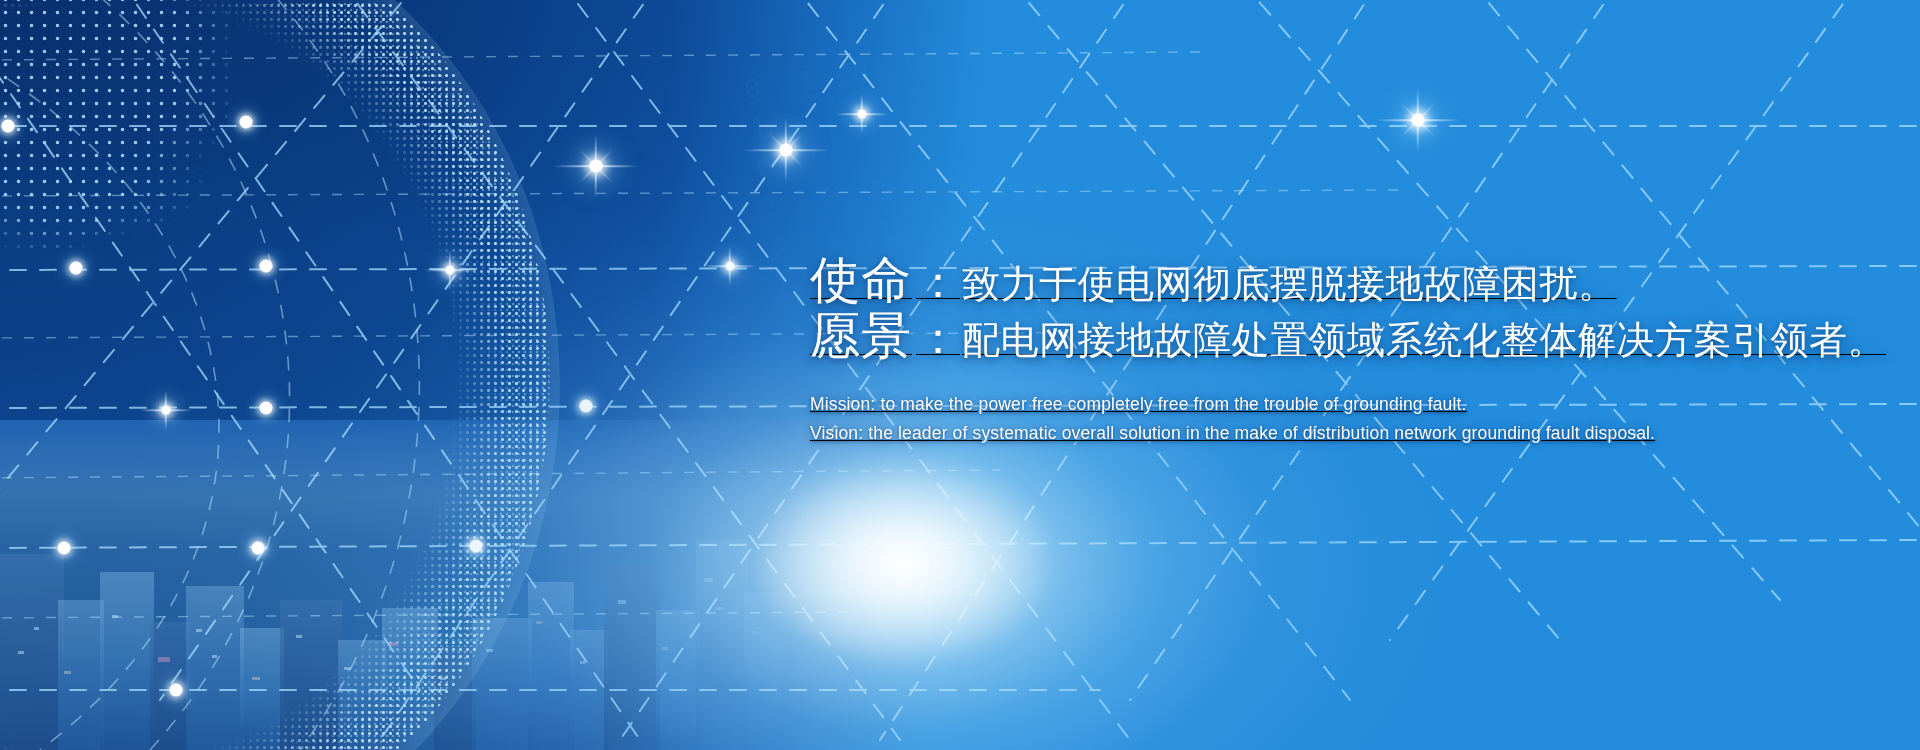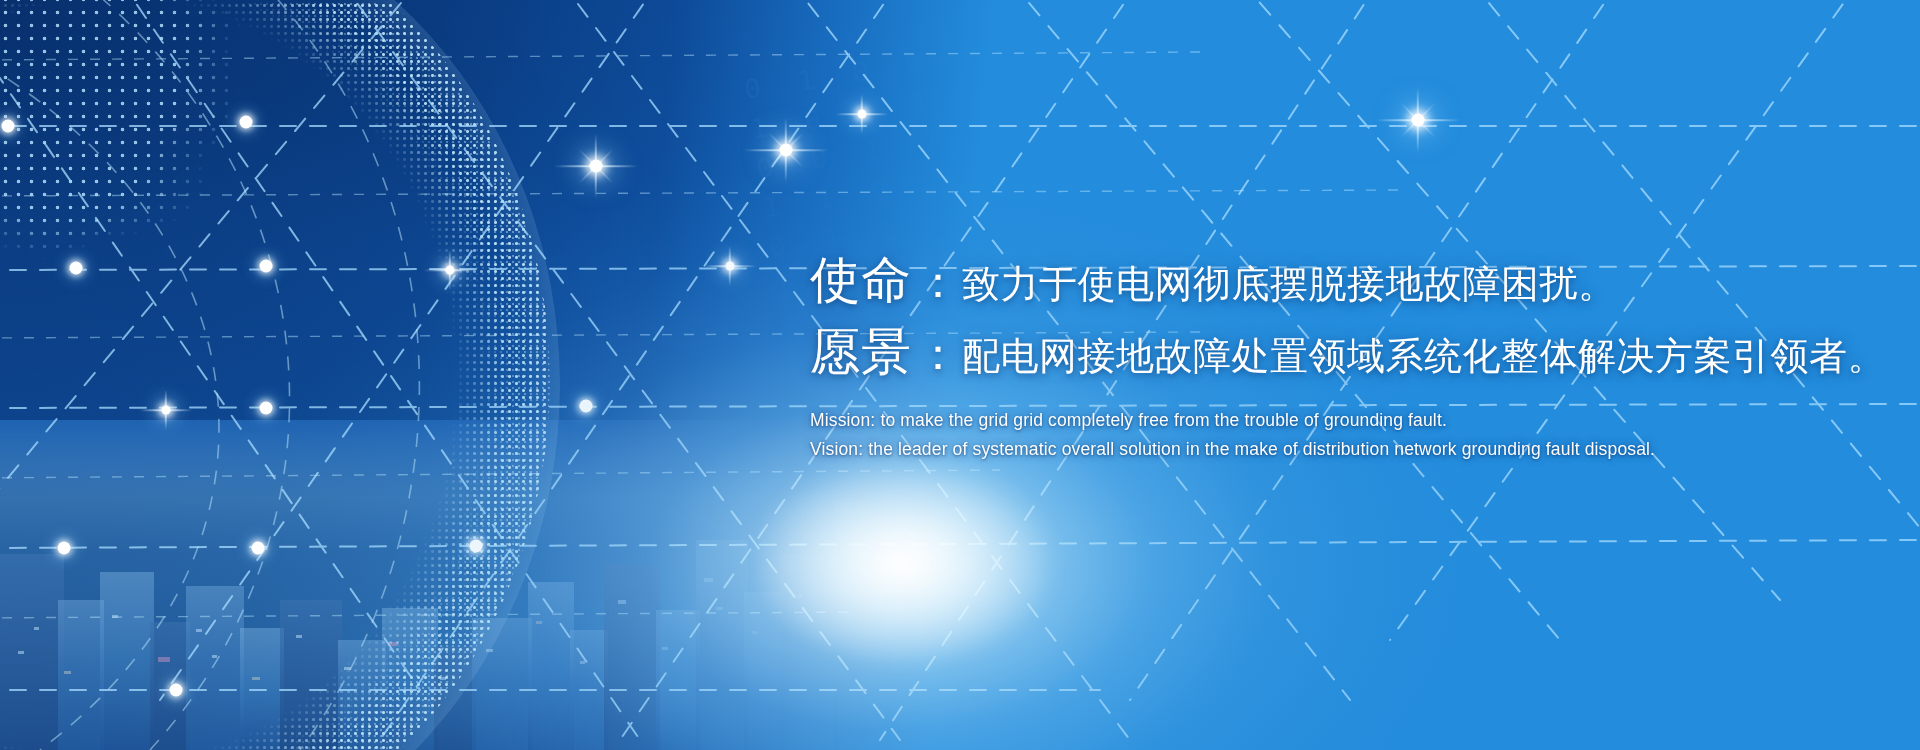--- a/index.html
+++ b/index.html
@@ -210,26 +210,27 @@
     transform:translate(-50%,-50%);
     background:radial-gradient(closest-side at 50% 50%,
       rgba(255,255,255,.85) 0%, rgba(245,253,255,.45) 35%, rgba(230,248,255,0) 75%);
     filter:blur(6px);pointer-events:none;
   }
 
   
   .copy{
     position:absolute;left:810px;top:252px;width:1100px;
     text-shadow:0 2px 6px rgba(8,48,104,.55), 0 0 18px rgba(10,60,130,.30);
+    text-decoration:underline;
   }
   .hl{white-space:nowrap;color:#ffffff;line-height:1.12;}
   .hl .lbl{font-size:50px;font-weight:400;letter-spacing:1px;}
   .hl .colon{font-size:44px;font-weight:400;padding:0 2px 0 4px;}
   .hl .body{font-size:38px;font-weight:400;letter-spacing:.5px;}
-  .hl.l2{margin-top:16px;}
+  .hl.l2{}
   .en{
     margin-top:26px;color:#ffffff;font-size:17.5px;line-height:29px;
     letter-spacing:.15px;white-space:nowrap;font-weight:400;
     text-shadow:0 1px 3px rgba(10,50,110,.70), 0 0 10px rgba(10,55,120,.45);
   }
   .en .ln{display:block;}
 </style>
 </head>
 <body>
 
@@ -497,19 +498,19 @@
 
     <div class="hl l1">
       <span class="lbl">使命</span><span class="colon">：</span><span class="body">致力于使电网彻底摆脱接地故障困扰。</span>
     </div>
 
     <div class="hl l2">
       <span class="lbl">愿景</span><span class="colon">：</span><span class="body">配电网接地故障处置领域系统化整体解决方案引领者。</span>
     </div>
 
     <div class="en">
-      <span class="ln">Mission: to make the grid grid completely free from the trouble of grounding fault.</span>
+      <span class="ln">Mission: to make the power free completely free from the trouble of grounding fault.</span>
       <span class="ln">Vision: the leader of systematic overall solution in the make of distribution network grounding fault disposal.</span>
     </div>
 
   </div>
 
 </div>
 
 </body></html>

